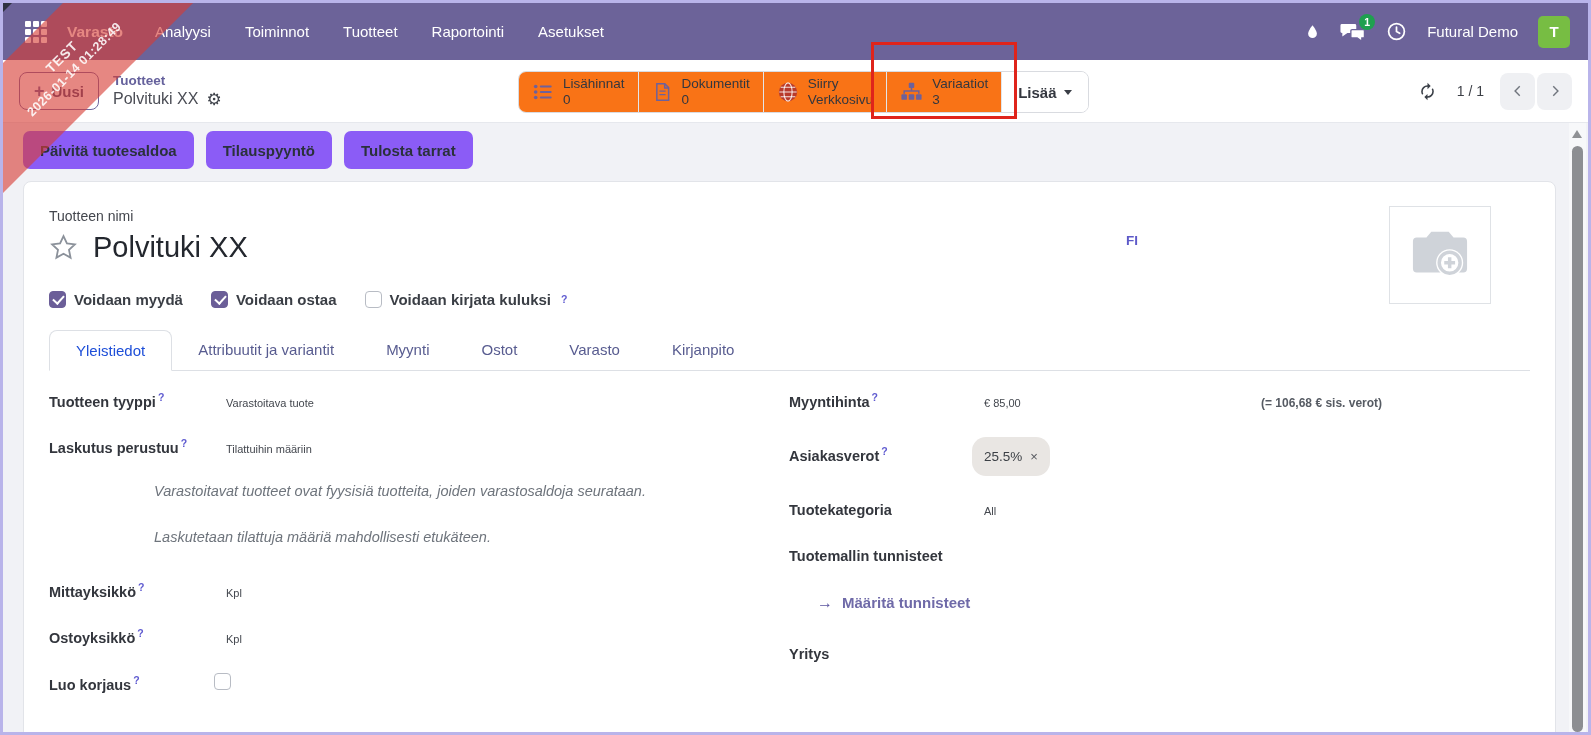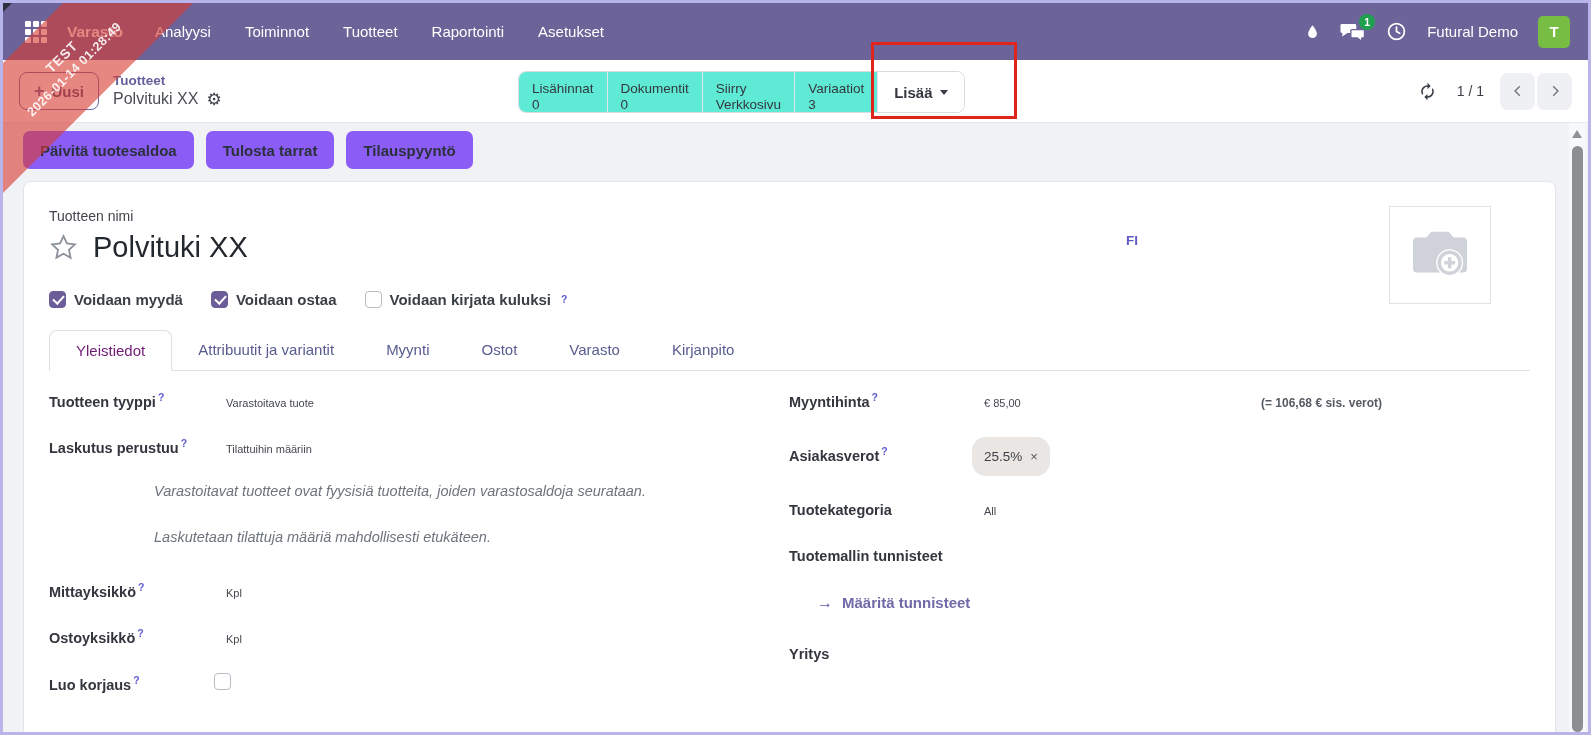--- a/index.html
+++ b/index.html
@@ -43,22 +43,22 @@
   .new-btn .plus { color:#6d5f9a; font-size:18px; font-weight:700; line-height:1; }
   .breadcrumb { margin-left:14px; line-height:1.25; }
   .bc-parent { font-size:13.5px; color:#65619c; font-weight:600; cursor:pointer; display:block; }
   .bc-current { font-size:16px; color:#4b4d55; display:flex; align-items:center; gap:8px; }
   .gear { font-size:17px; color:#3f434b; cursor:pointer; line-height:1; }
   .stat-group {
     position:absolute; left:515px; top:11px; height:42px; display:flex; align-items:stretch;
     background:#fff; border:1px solid #d9dbe0; border-radius:8px; overflow:hidden;
   }
   .stat-btn {
-    display:flex; align-items:center; gap:9px; padding:0 13px; cursor:pointer; background:#5eead4;
-    border:none; border-left:1px solid #e3e5e9; font-family:inherit;flex-direction:column;
+    display:flex; align-items:center; gap:9px; padding:0 13px; cursor:pointer; background:#f97316;
+    border:none; border-left:1px solid #e3e5e9; font-family:inherit;
   }
   .stat-btn:first-child { border-left:none; }
   .stat-txt { display:flex; flex-direction:column; justify-content:center; line-height:1.2; text-align:left; }
   .stat-label { font-size:13.5px; color:#34373f; }
   .stat-value { font-size:13.5px; color:#34373f; }
   .more-btn {
     display:flex; align-items:center; gap:7px; padding:0 16px; font-size:15px; font-weight:700;
     color:#34373f; cursor:pointer; border-left:1px solid #e3e5e9; background:#fff;
   }
   .caret { width:0; height:0; border-left:4.5px solid transparent; border-right:4.5px solid transparent; border-top:5px solid #3a3e46; }
@@ -115,21 +115,21 @@
     content:""; position:absolute; left:5px; top:1.5px; width:5px; height:9px;
     border:solid #fff; border-width:0 2px 2px 0; transform:rotate(42deg);
   }
   .check-label { font-size:15px; font-weight:600; color:#3a3e45; }
   .help { color:#5f5bd0; font-size:10.5px; vertical-align:super; margin-left:2px; font-weight:600; }
   
   .tabs { display:flex; margin-top:22px; border-bottom:1px solid #dde0e5; }
   .tab { padding:11px 26px; font-size:15px; color:#585c90; cursor:pointer; }
   .tab.active {
     background:#fff; border:1px solid #dde0e5; border-bottom:1px solid #fff; margin-bottom:-1px;
-    border-radius:8px 8px 0 0; color:#701a75; font-weight:500;
+    border-radius:8px 8px 0 0; color:#1d4ed8; font-weight:500;
   }
   
   .form-area { display:flex; margin-top:20px; }
   .col-left { width:740px; flex:none; }
   .col-right { flex:1; }
   .frow { display:flex; align-items:baseline; margin-bottom:26px; min-height:20px; }
   .flabel { width:165px; flex:none; font-size:14.5px; font-weight:700; color:#33363d; }
   .col-right .flabel { width:183px; }
   .fvalue { font-size:11px; color:#43474e; cursor:text;margin-left:12px; }
   .fvalue.wide { width:277px; flex:none; }
@@ -290,22 +290,22 @@
 <div class="annotation-rect"></div>
 
 <div class="ribbon">
   <span class="l1">TEST</span>
   <span class="l2">2026-01-14 01:28:49</span>
 </div>
 <div class="corner-mark"></div>
 
 <div class="action-row">
   <button class="action-btn">Päivitä tuotesaldoa</button>
+  <button class="action-btn">Tilauspyyntö</button>
   <button class="action-btn">Tulosta tarrat</button>
-  <button class="action-btn">Tilauspyyntö</button>
 </div>
 
 <div class="sheet">
   <div class="name-label">Tuotteen nimi</div>
   <div class="title-row">
     <svg width="29" height="29" viewBox="0 0 24 24" fill="none">
       <path d="M12 2.6l2.85 6 6.55.8-4.85 4.55 1.3 6.45L12 17.2l-5.85 3.2 1.3-6.45L2.6 9.4l6.55-.8z" stroke="#8b919a" stroke-width="1.5"></path>
     </svg>
     <h1 class="prod-title">Polvituki XX</h1>
   </div>

